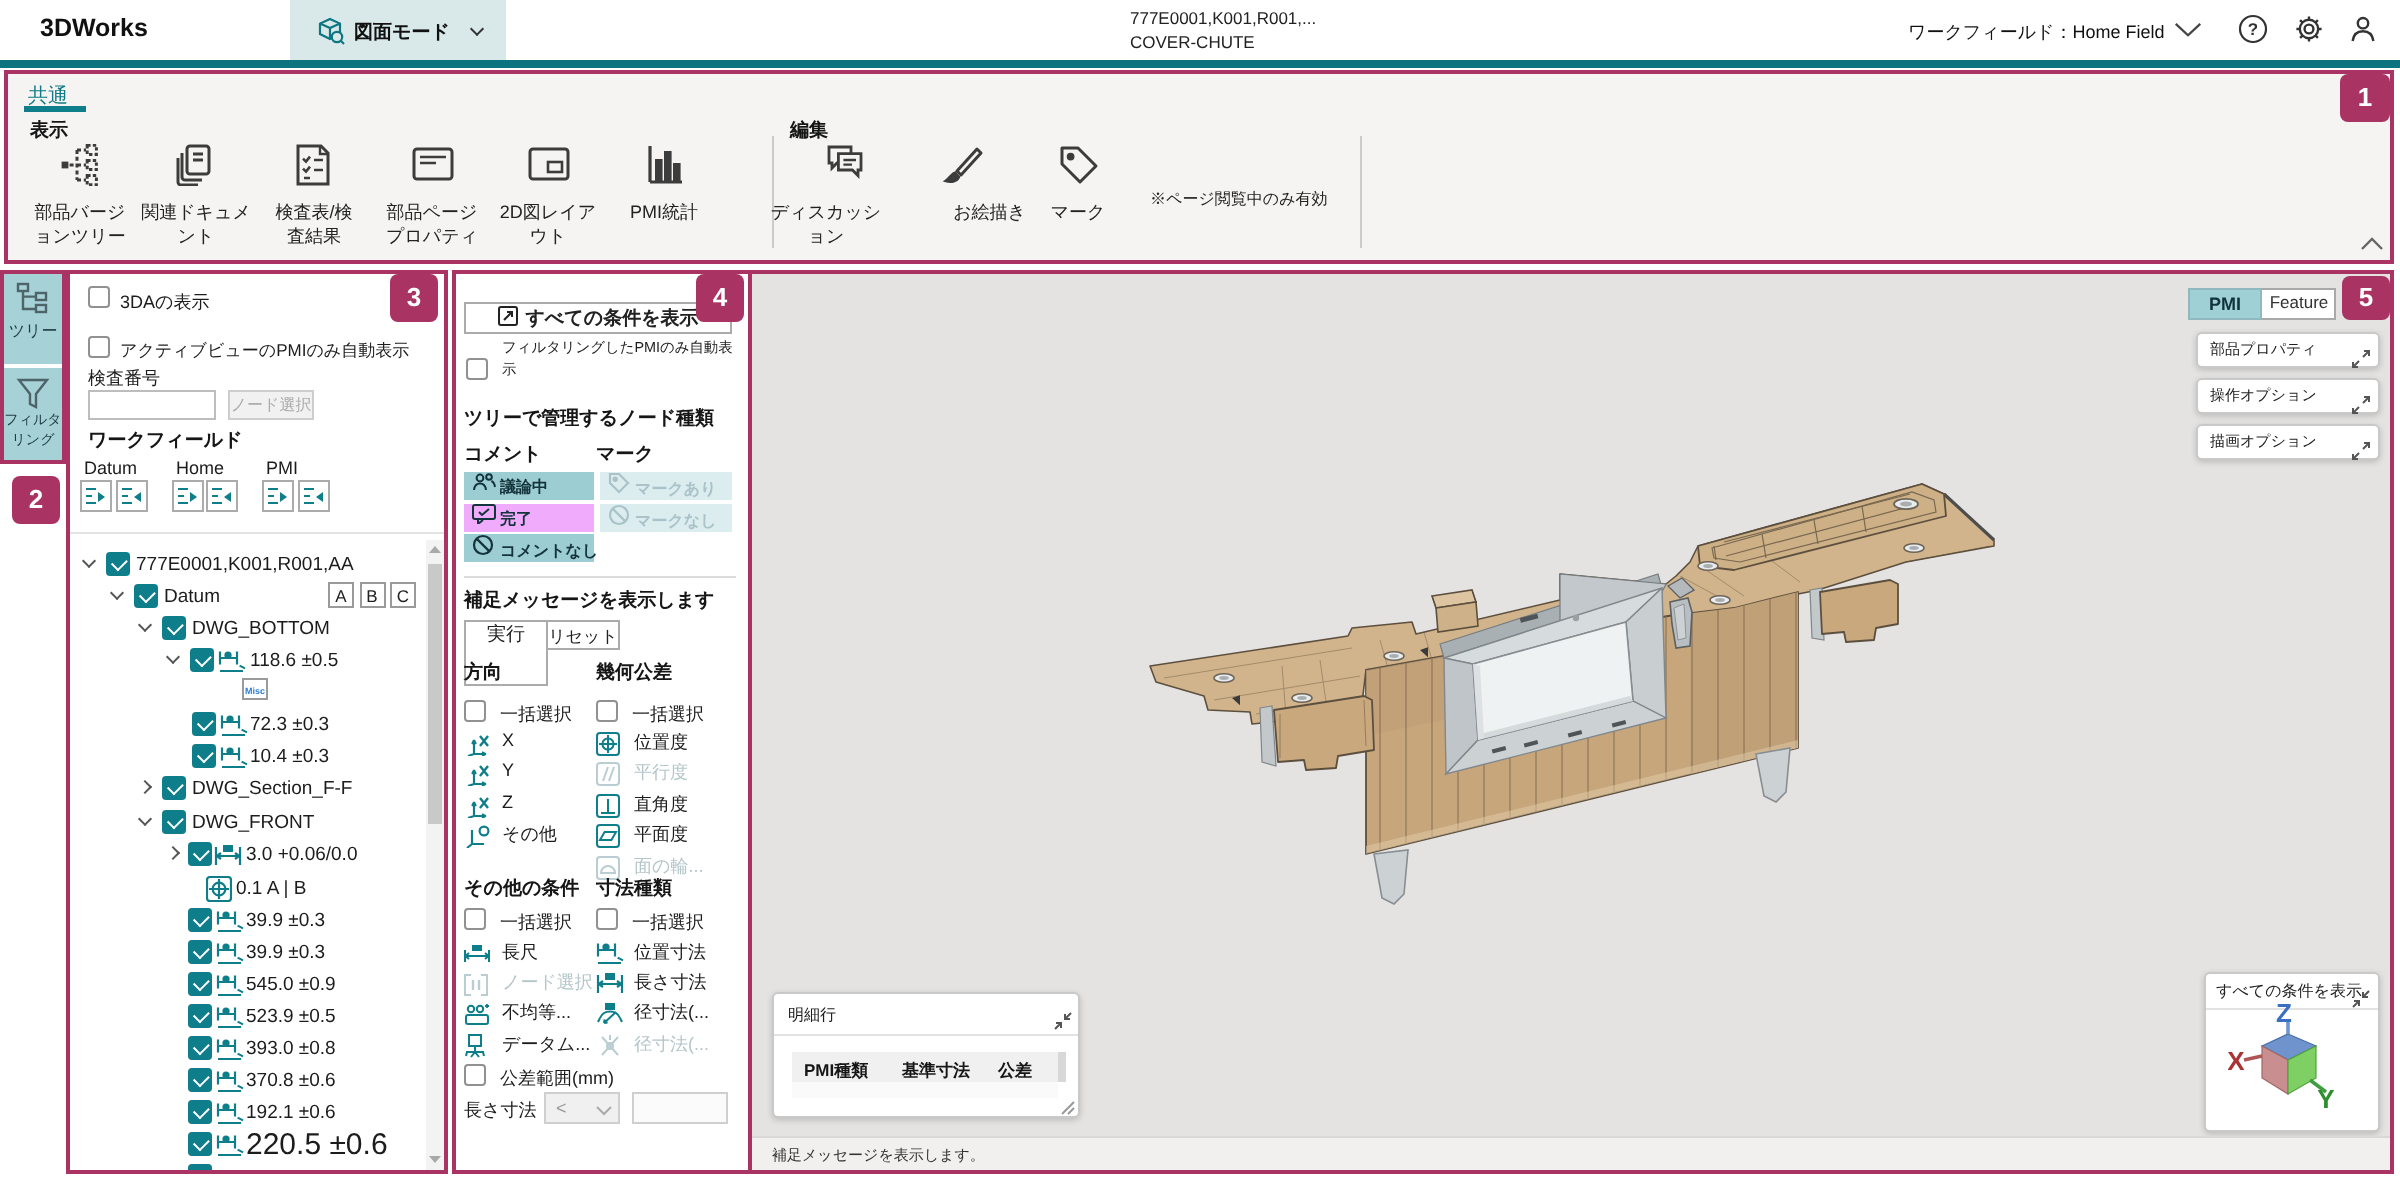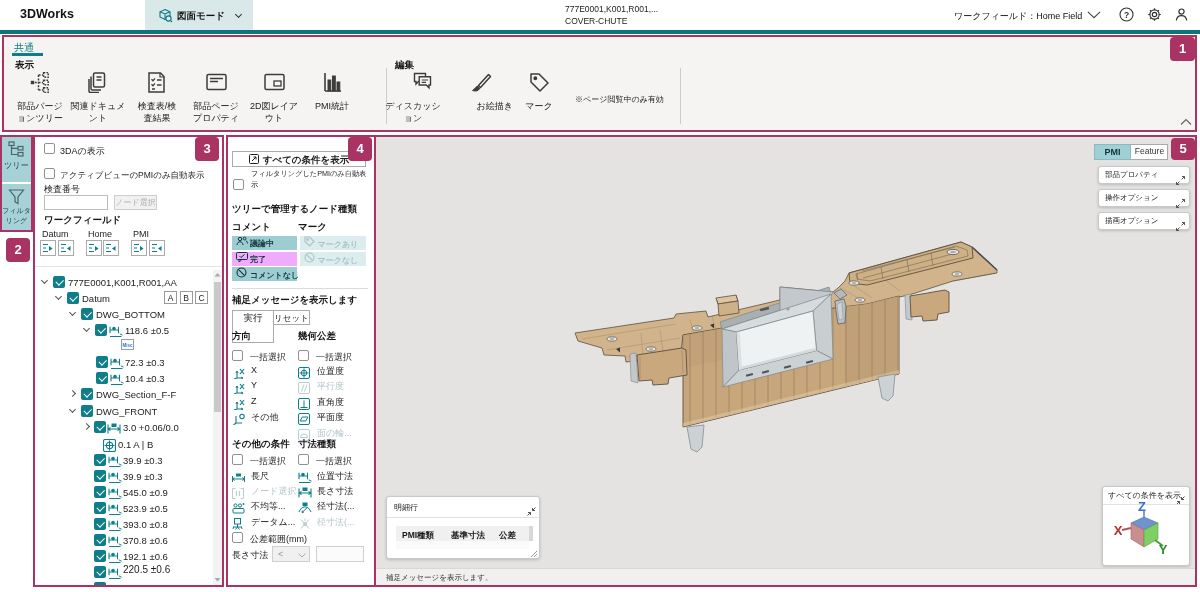--- a/index.html
+++ b/index.html
@@ -337,21 +337,21 @@
     </svg></div>
 <div class="t" style="left:123px;top:551px;font-size:9.5px">192.1 ±0.6</div>
 <div class="cbt" style="left:94px;top:566px"></div>
 <div class="ico" style="left:108px;top:566px"><svg width="14" height="12" viewBox="0 0 14 12">
       <g stroke="#0e7e8a" fill="none" stroke-width="1.1">
 <circle cx="5" cy="2.6" r="1.8" fill="#0e7e8a" stroke="none"></circle>
 <path d="M1 0.8 L1 7.2 M9.5 0.8 L9.5 7.2 M1 4 L9.5 4"></path>
 <path d="M1 10.5 L12.5 10.5 M10.8 7.8 L13.5 9.2" stroke-width="1"></path>
       </g>
     </svg></div>
-<div class="t" style="left:123px;top:564px;font-size:10px">220.5 ±0.6</div>
+<div class="t" style="left:123px;top:564px;font-size:15px">220.5 ±0.6</div>
 <div class="a" style="left:35px;top:580px;width:186px;height:5px;overflow:hidden">
     <div class="cbt" style="left:59px;top:2px"></div>
   </div>
 <div class="a" style="left:213px;top:270px;width:9px;height:315px;background:#f3f3f3"></div>
 <svg class="ico" style="left:214px;top:272px" width="7" height="6" viewBox="0 0 7 6">
     <path d="M0.5 4.5 L3.5 1 L6.5 4.5" fill="#a9a9a9"></path>
   </svg>
 <div class="a" style="left:214px;top:282px;width:7px;height:130px;background:#c9c9c9"></div>
 <svg class="ico" style="left:214px;top:577px" width="7" height="6" viewBox="0 0 7 6">
     <path d="M0.5 1 L3.5 4.5 L6.5 1" fill="#a9a9a9"></path>

